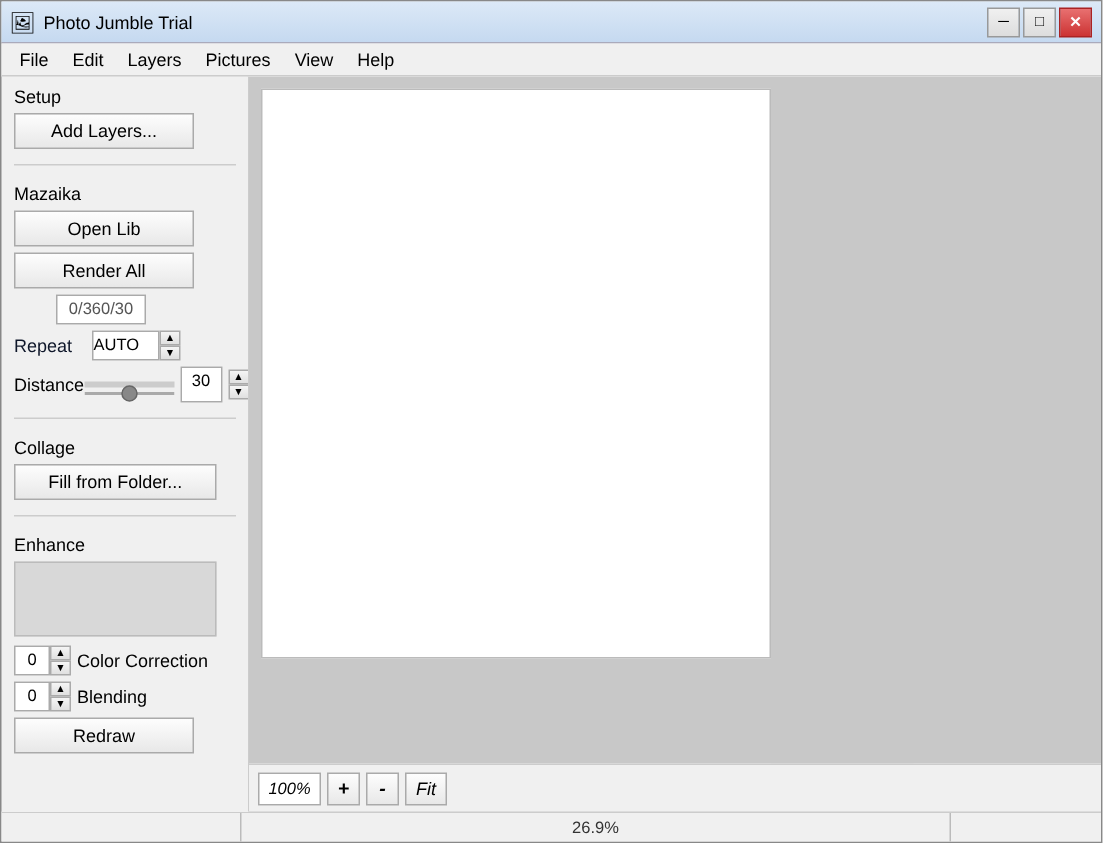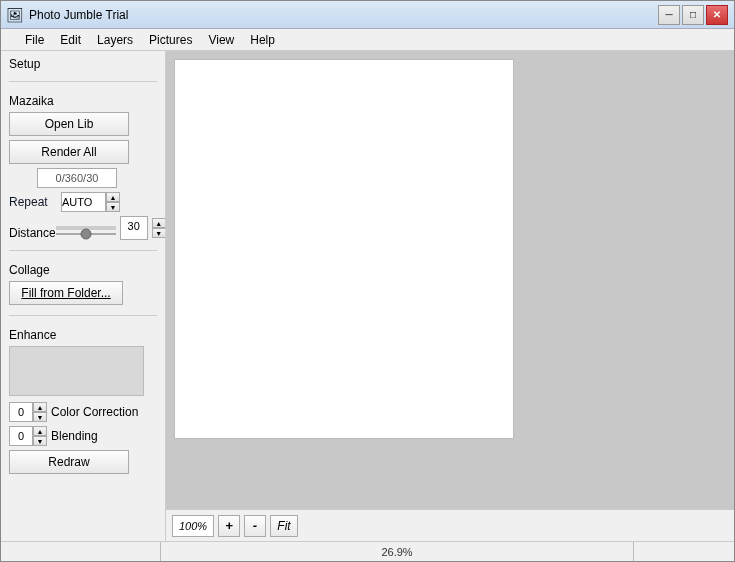--- a/index.html
+++ b/index.html
@@ -62,21 +62,21 @@
       background: linear-gradient(to bottom, #e87070, #cc3333);
       border-color: #aa2222;
       color: white;
       font-weight: bold;
     }
     .menu-bar {
       background: #f0f0f0;
       height: 22px;
       display: flex;
       align-items: center;
-      padding: 0 16px;
+      padding: 0 4px;
       border-bottom: 1px solid #ccc;
       flex-shrink: 0;
     }
     .menu-item {
       padding: 2px 8px;
       cursor: pointer;
       font-size: 12px;
       color: #000;
     }
     .main-area {
@@ -110,30 +110,29 @@
       background: linear-gradient(to bottom, #fdfdfd, #e8e8e8);
       border: 1px solid #aaa;
       cursor: pointer;
       font-size: 12px;
       text-align: center;
       line-height: 22px;
       margin-bottom: 4px;
       color: #000;
     }
     .btn-wide {
-      width: 114px;
-      text-decoration: underline;
+      width: 135px;
     }
     .separator-line {
       height: 1px;
       background: #ccc;
       margin: 6px 0;
     }
     .render-counter {
-      width: 80px;
+      width: 60px;
       height: 20px;
       background: #fff;
       border: 1px solid #aaa;
       text-align: center;
       font-size: 11px;
       line-height: 18px;
       color: #555;
       margin-bottom: 4px;
       margin-left: 28px;
     }
@@ -172,21 +171,21 @@
       border: 1px solid #aaa;
       cursor: pointer;
       display: flex;
       align-items: center;
       justify-content: center;
       font-size: 7px;
       line-height: 1;
     }
     .distance-row {
       display: flex;
-      align-items: flex-end;
+      align-items: center;
       margin-bottom: 4px;
     }
     .distance-label {
       font-size: 12px;
       color: #000;
       width: 52px;
     }
     .slider-container {
       display: flex;
       align-items: center;
@@ -362,20 +361,21 @@
     <div class="menu-item">Pictures</div>
     <div class="menu-item">View</div>
     <div class="menu-item">Help</div>
   </div>
 
   <div class="main-area">
 
     <div class="left-panel">
 
       <div class="section-label">Setup</div>
+      <button class="btn">Add Layers...</button>
 
       <div class="separator-line"></div>
 
       <div class="section-label">Mazaika</div>
       <button class="btn">Open Lib</button>
       <button class="btn">Render All</button>
       <div class="render-counter">0/360/30</div>
 
       <div class="row">
         <span class="row-label">Repeat</span>

